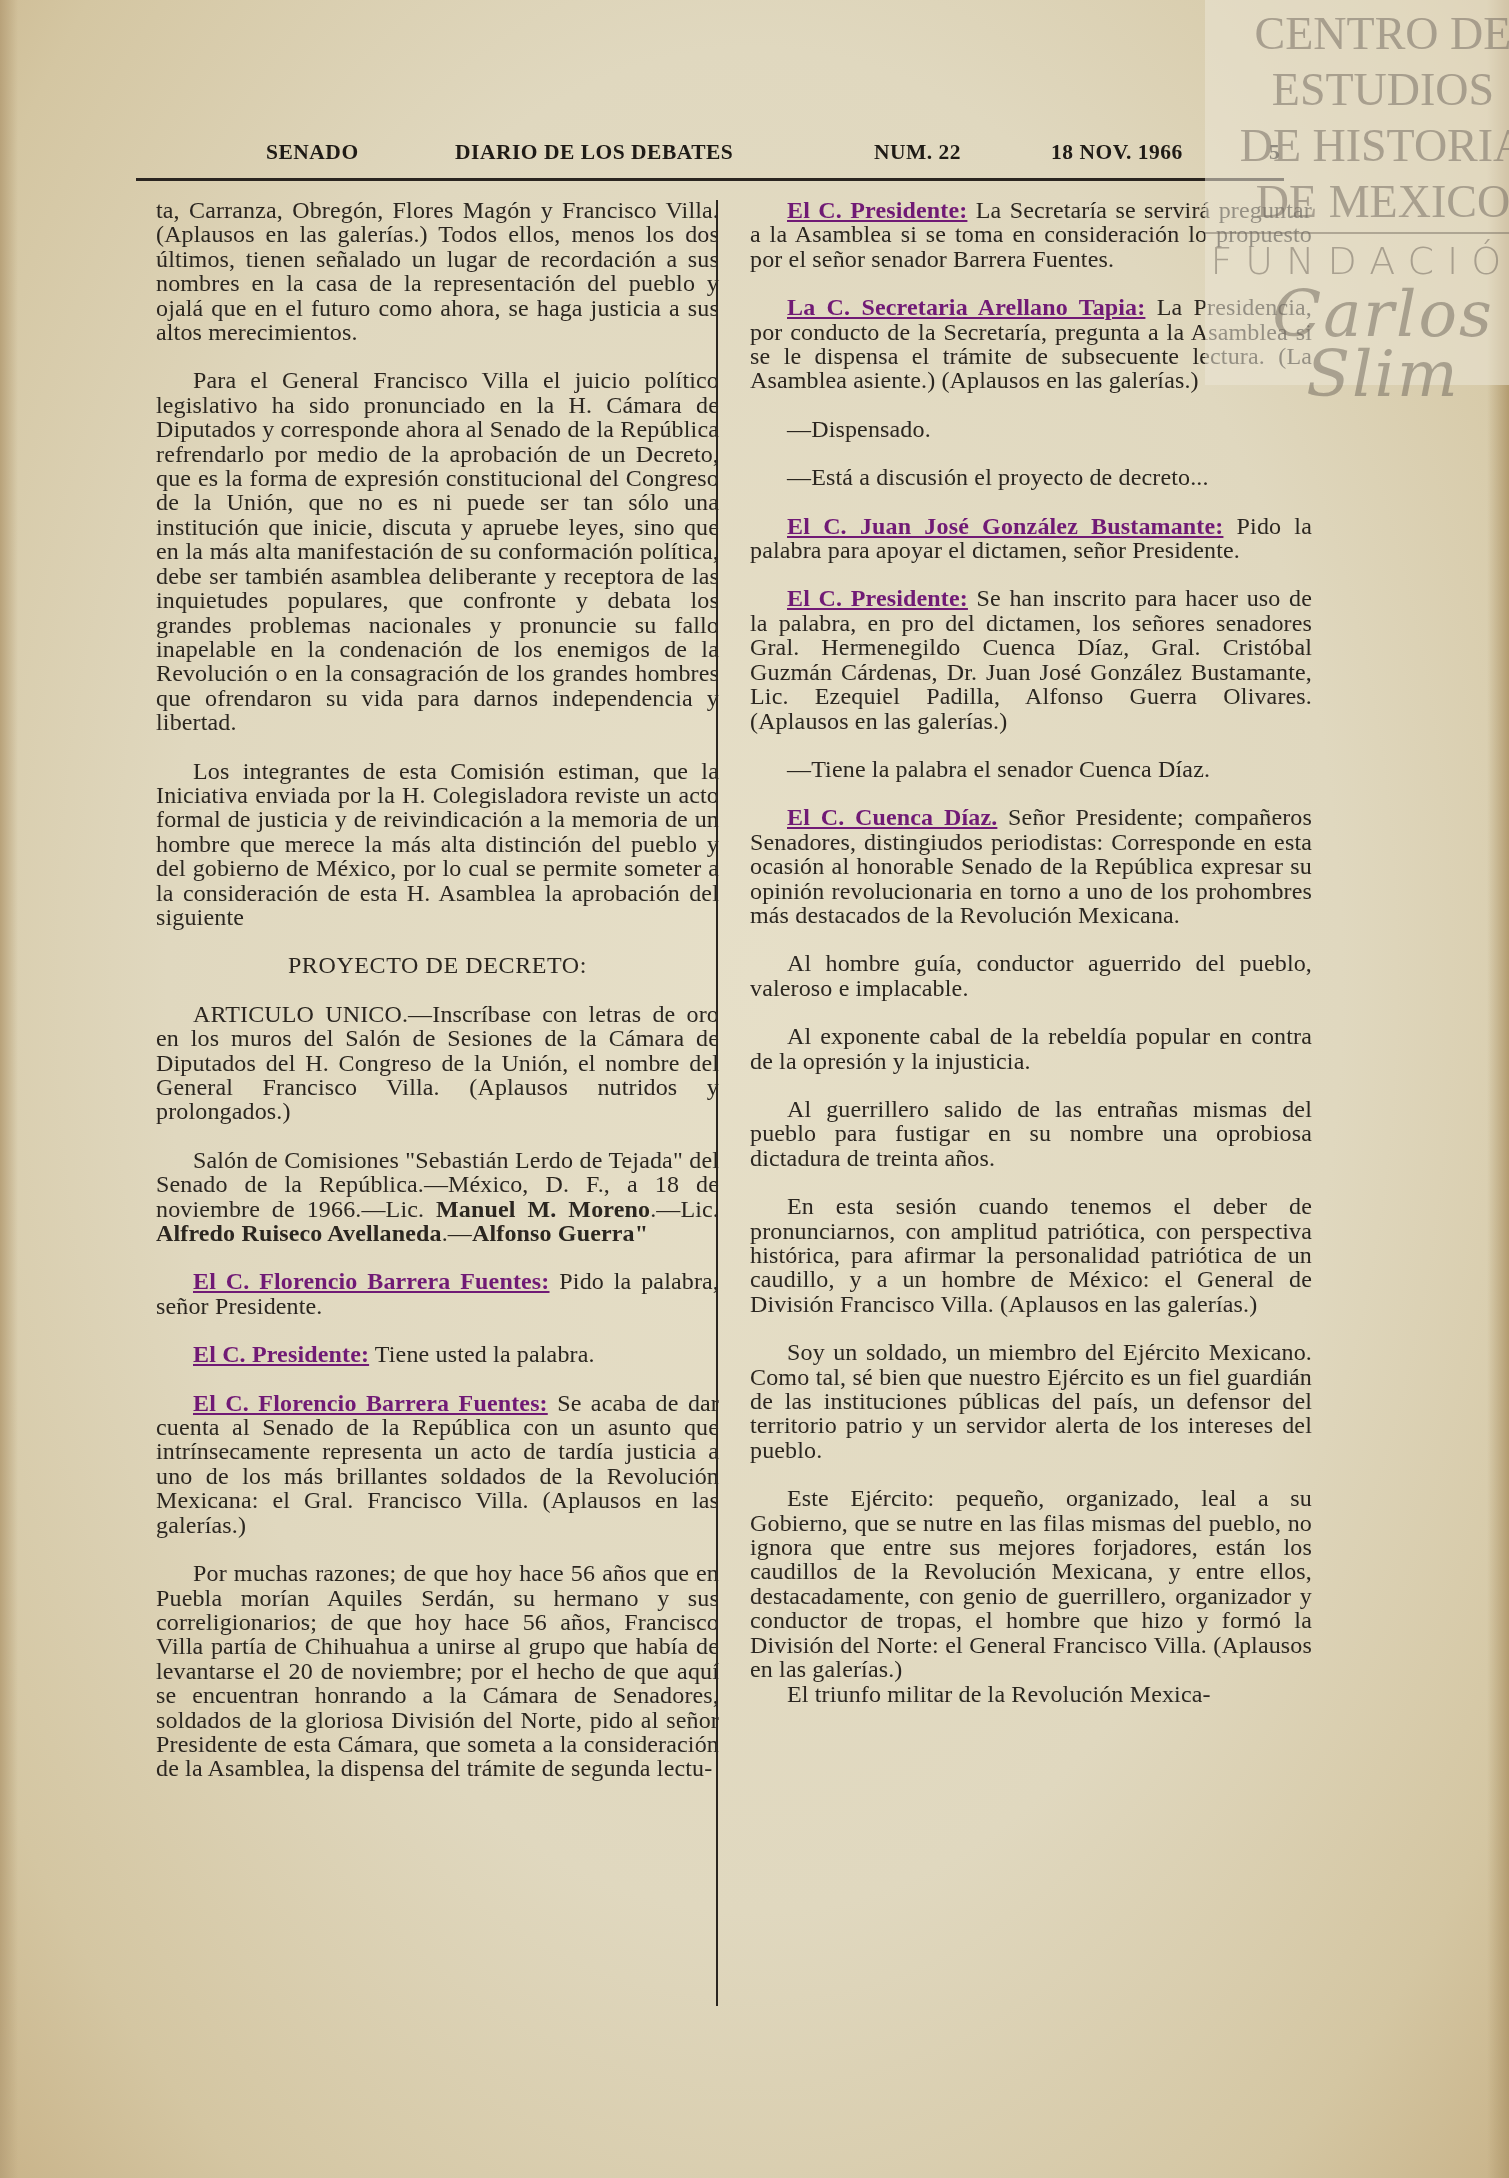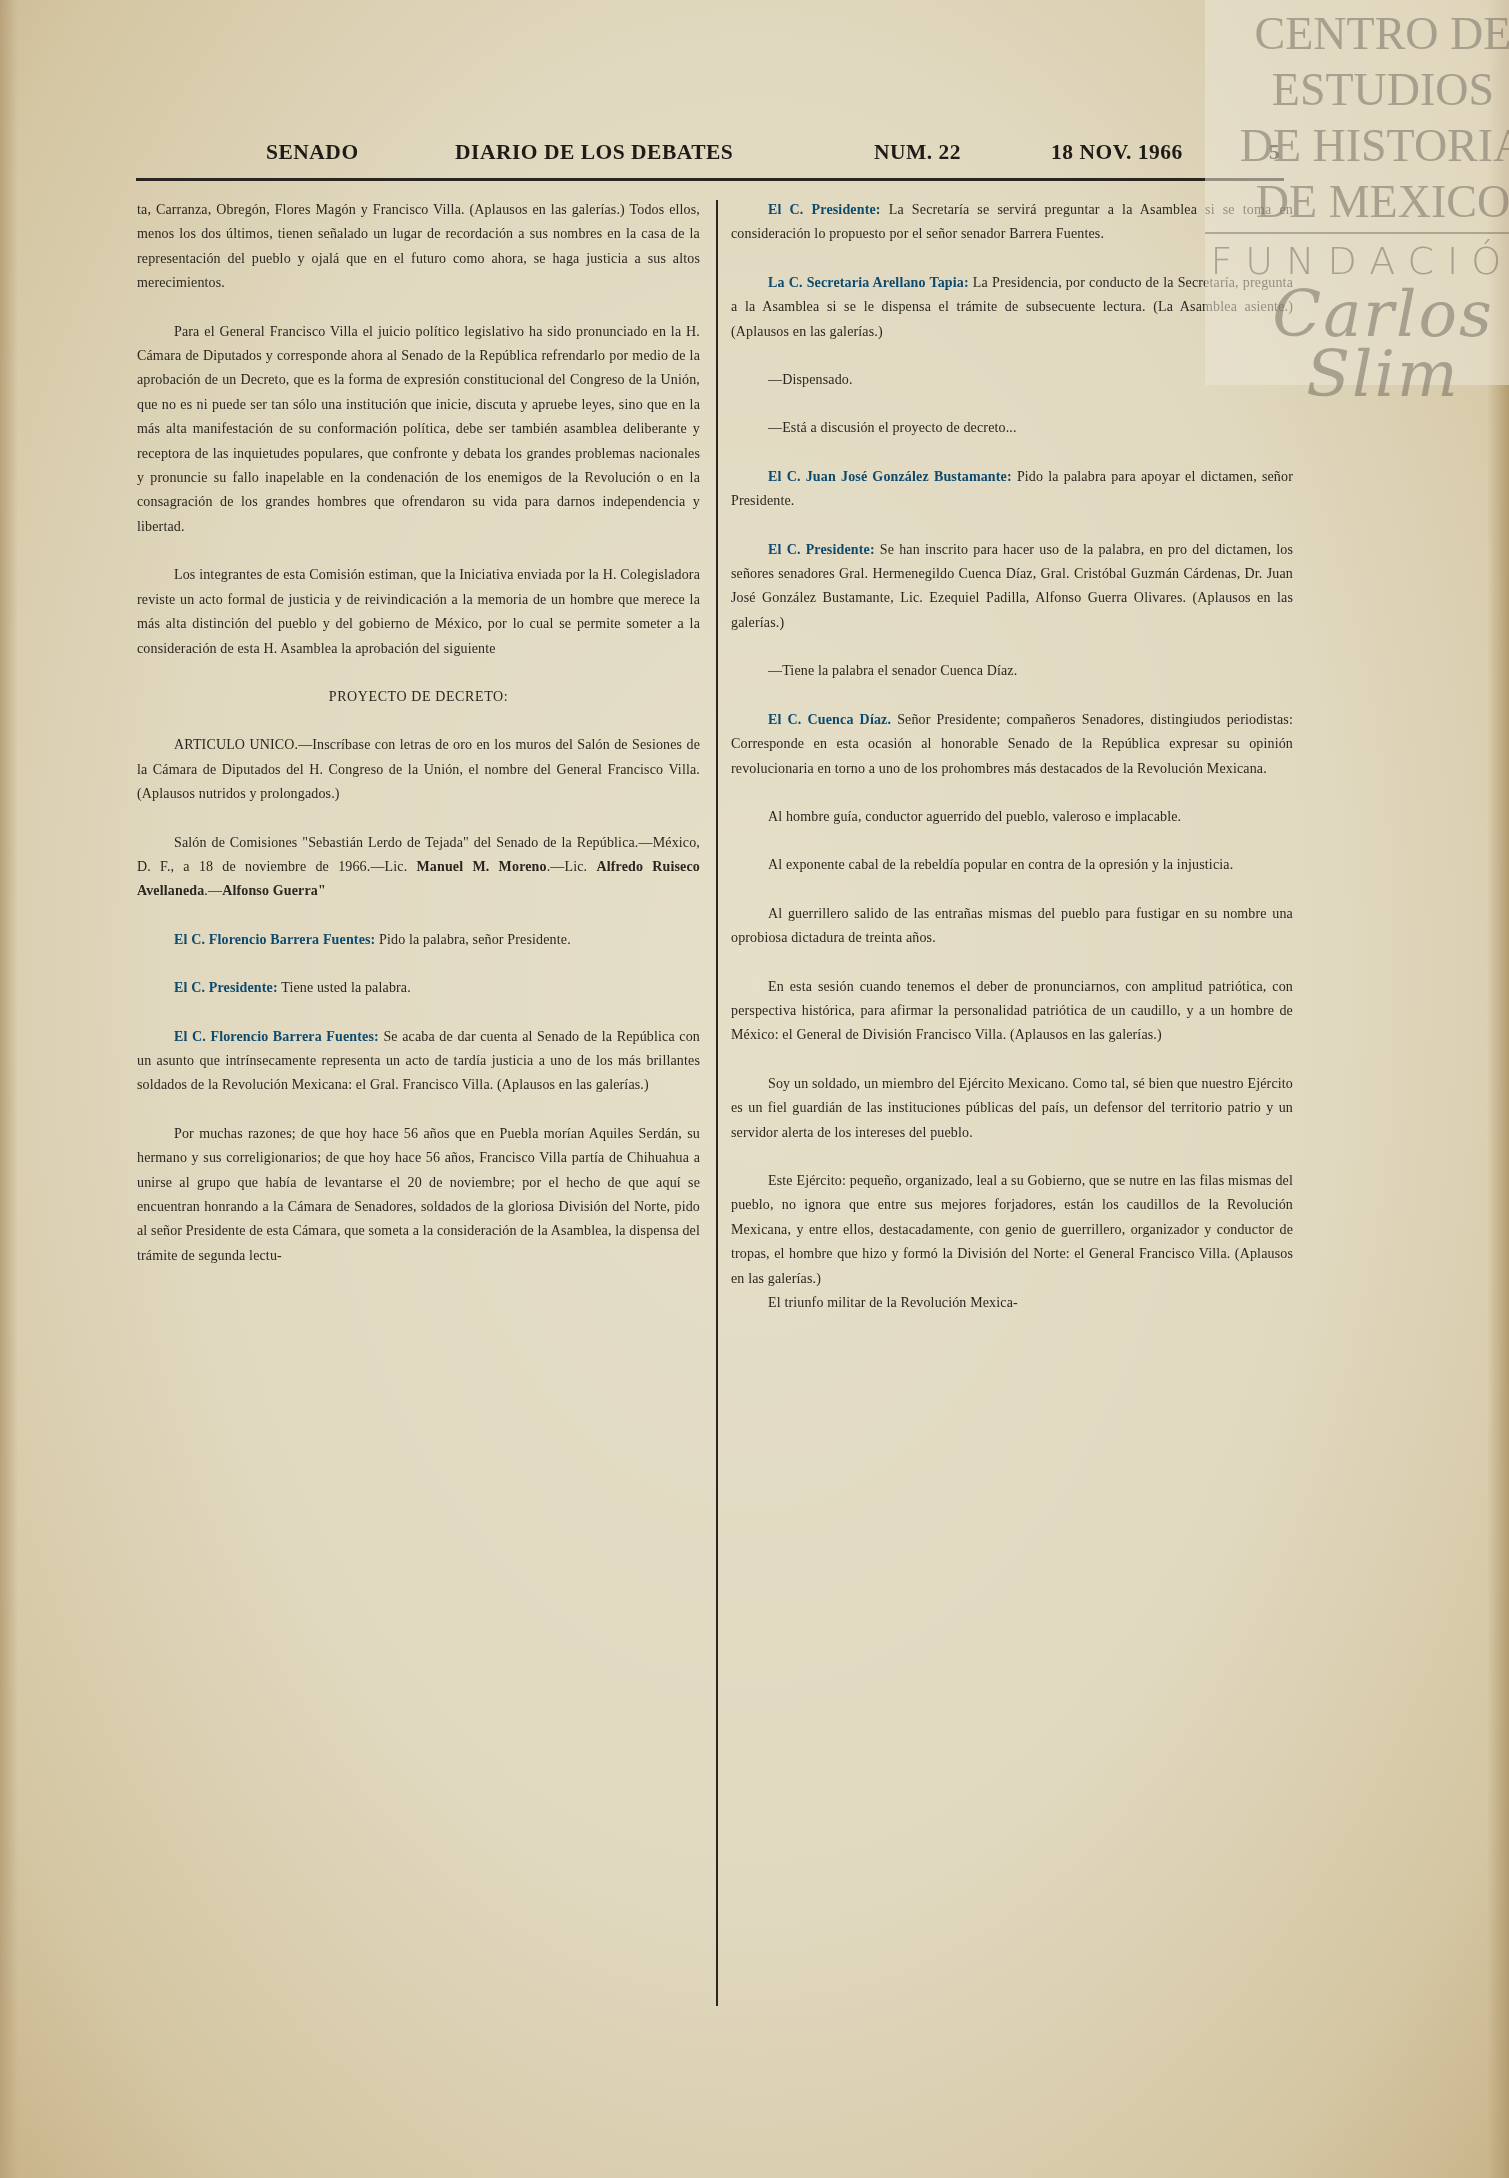--- a/index.html
+++ b/index.html
@@ -28,30 +28,30 @@
   .header-rule {
     position: absolute; top: 178px; left: 136px; width: 1148px; height: 3px;
     background: #2a2520;
   }
   .col-divider {
     position: absolute; left: 716px; top: 200px; width: 2px; height: 1806px;
     background: #2a2520;
   }
 
   .col {
-    position: absolute; top: 198px; font-size: 14px; line-height: 24.4px;
-    text-align: justify; letter-spacing: 0.15px;
+    position: absolute; top: 198px; font-size: 24px; line-height: 24.4px;
+    text-align: justify; letter-spacing: 0.15px; margin-left: 19px;
   }
   .col-left { left: 137px; width: 563px; }
   .col-right { left: 731px; width: 562px; }
   .col p { margin: 0 0 24px 0; text-indent: 37px; hyphens: manual; }
   .col p.noindent { text-indent: 0; }
   .col p.center { text-align: center; text-indent: 0; margin-top: 4px; margin-bottom: 24px; letter-spacing: 0.6px; }
   .col p.tight { margin-bottom: 0; }
-  .speaker { font-weight: bold; color: #0c4a6e; }
+  .speaker { font-weight: bold; color: #701a75; text-decoration: underline; }
   .b { font-weight: bold; }
 
   .watermark {
     position: absolute; left: 1205px; top: 0; width: 356px; height: 385px;
     background: rgba(235, 229, 213, 0.55);
     color: rgba(120, 112, 100, 0.55);
     text-align: center; pointer-events: none;
   }
   .wm-line { display:block; font-family: "Liberation Serif", serif; font-size: 46px; line-height: 56px; letter-spacing: 0px; }
   .wm-l1 { margin-top: 6px; }

